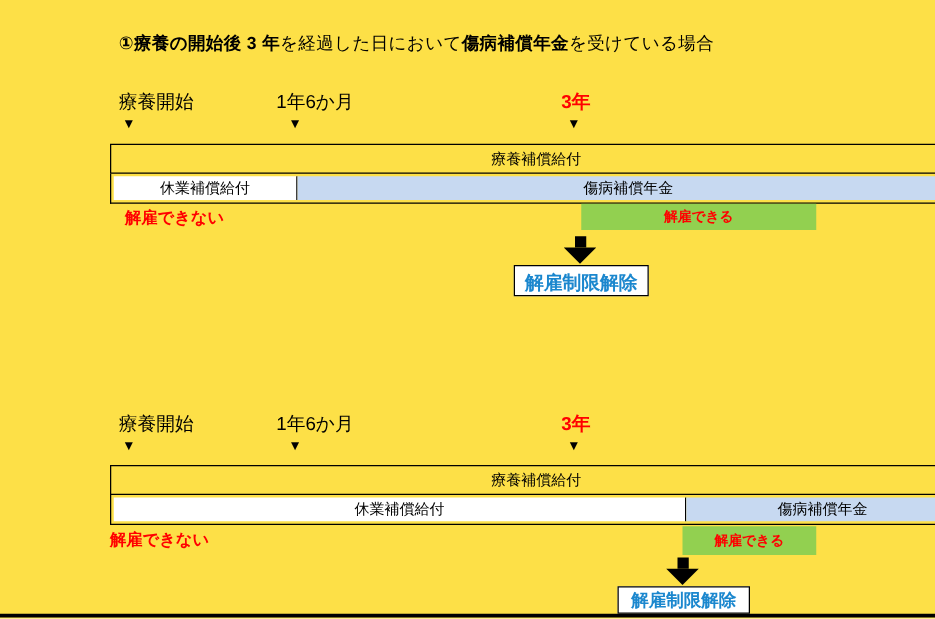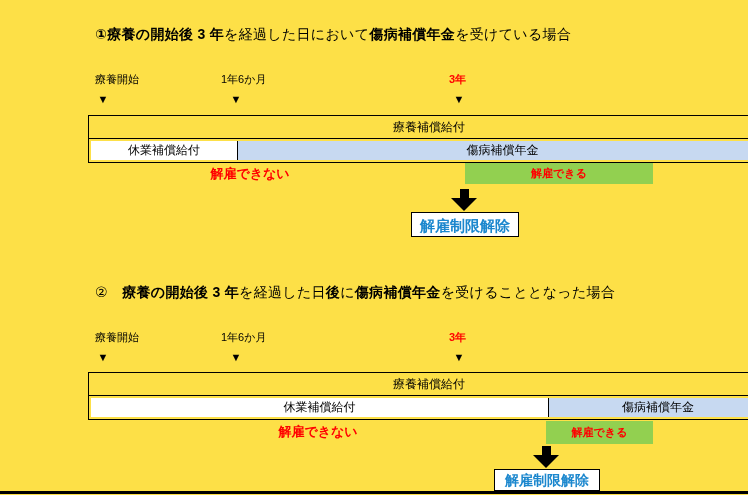--- a/index.html
+++ b/index.html
@@ -3,32 +3,32 @@
 <meta charset="utf-8">
 <style>
   html,body{margin:0;padding:0;background:#fff;}
   .page{
     position:relative;width:748px;height:495px;background:#fde047;overflow:hidden;
     font-family:"Liberation Sans","DejaVu Sans",sans-serif;color:#000;
   }
   .abs{position:absolute;}
   .title{font-size:14px;letter-spacing:.3px;white-space:nowrap;}
   .title .b{font-weight:bold;}
-  .tl-label{font-size:11px;white-space:nowrap;}
+  .tl-label{font-size:15px;white-space:nowrap;}
   .tl-label.red{color:var(--warn_red,#f00);font-weight:bold;text-align:right;}
   .marker{font-size:11px;line-height:11px;transform:translateX(-50%);color:#000;}
   .tbl{width:682px;box-sizing:border-box;}
   .trow{display:flex;height:24px;border:1.5px solid #000;box-sizing:border-box;
         align-items:center;justify-content:center;font-size:12px;}
   .trow2{border-top:none;padding:2px;}
   .cellA{height:100%;display:flex;align-items:center;justify-content:center;
          border-right:1.5px solid #000;box-sizing:border-box;background:#fff;font-size:12px;}
   .cellB{flex:1;height:100%;display:flex;align-items:center;justify-content:center;
          background:var(--pension_bg,#c7d9f1);font-size:12px;}
-  .cannot{color:var(--warn_red,#f00);font-weight:bold;font-size:13px;text-align:center;}
+  .cannot{color:var(--warn_red,#f00);font-weight:bold;font-size:13px;}
   .greenbar{background:var(--allow_bg,#92d050);display:flex;align-items:center;justify-content:center;
             color:var(--warn_red,#f00);font-weight:bold;font-size:11px;}
   .dn-arrow{display:flex;flex-direction:column;align-items:center;transform:translateX(-50%);}
   .dn-arrow .shaft{width:9px;height:9px;background:#000;}
   .dn-arrow .head{width:0;height:0;border-left:13px solid transparent;
                   border-right:13px solid transparent;border-top:13px solid #000;}
   .release-box{border:1.5px solid #000;box-sizing:border-box;background:#fff;
                display:flex;align-items:flex-end;justify-content:center;
                color:var(--release_blue,#1b87ce);font-weight:bold;}
   .rb1{font-size:15px;}
@@ -73,23 +73,20 @@
 
   <div class="abs dn-arrow" style="left:464px;top:189px;">
     <div class="shaft"></div>
     <div class="head"></div>
   </div>
 
   <div class="abs release-box rb1" style="left:411px;top:212px;width:108px;height:25px;">
     <span>解雇制限解除</span>
   </div>
 
-  <div class="abs title" style="left:95px;top:284px;">
-    <span>②　</span><span class="b">療養の開始後 3 年</span><span>を経過した日</span><span class="b">後</span><span>に</span><span class="b">傷病補償年金</span><span>を受けることとなった場合</span>
-  </div>
 
   <div class="abs tl-label" style="left:95px;top:330px;">療養開始</div>
   <div class="abs tl-label" style="left:221px;top:330px;">1年6か月</div>
   <div class="abs tl-label red" style="left:449px;top:330px;">3年</div>
 
   <div class="abs marker" style="left:103px;top:352px;">▼</div>
   <div class="abs marker" style="left:236px;top:352px;">▼</div>
   <div class="abs marker" style="left:459px;top:352px;">▼</div>
 
   <div class="abs tbl" style="left:88px;top:372px;">

